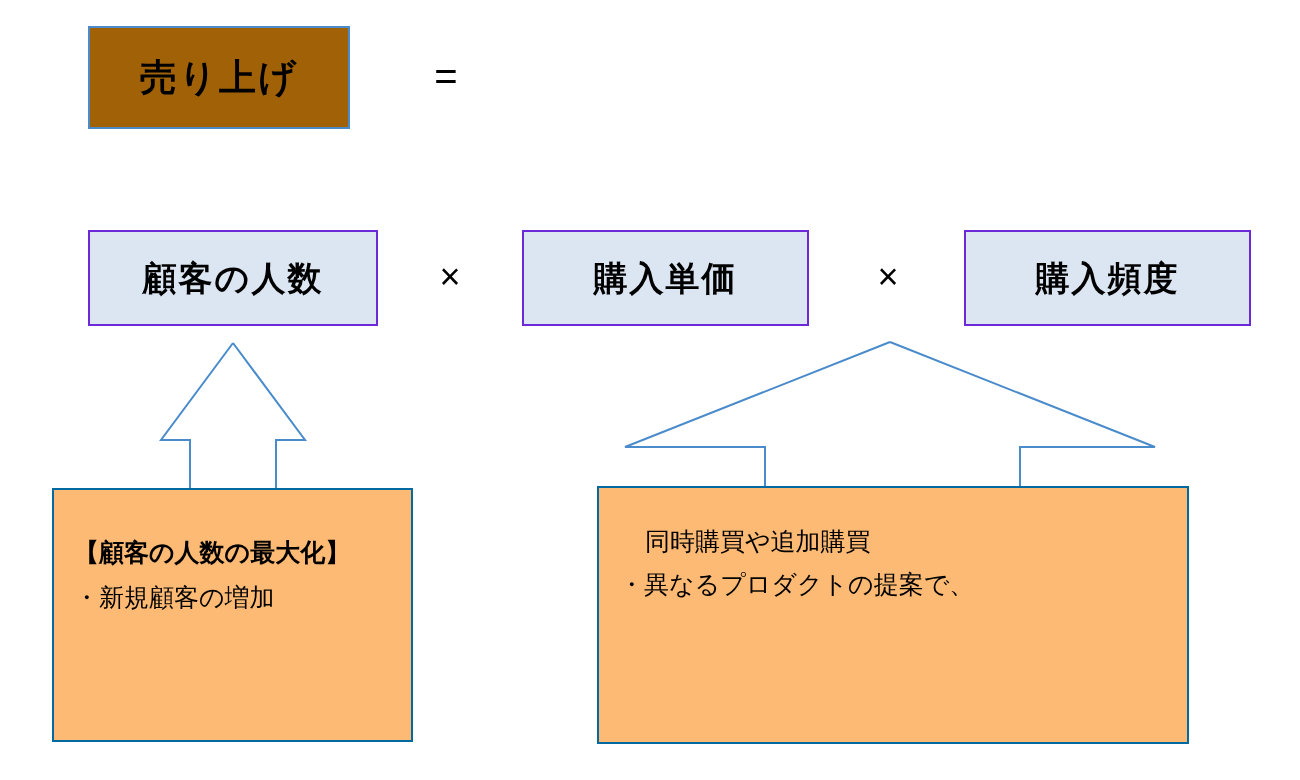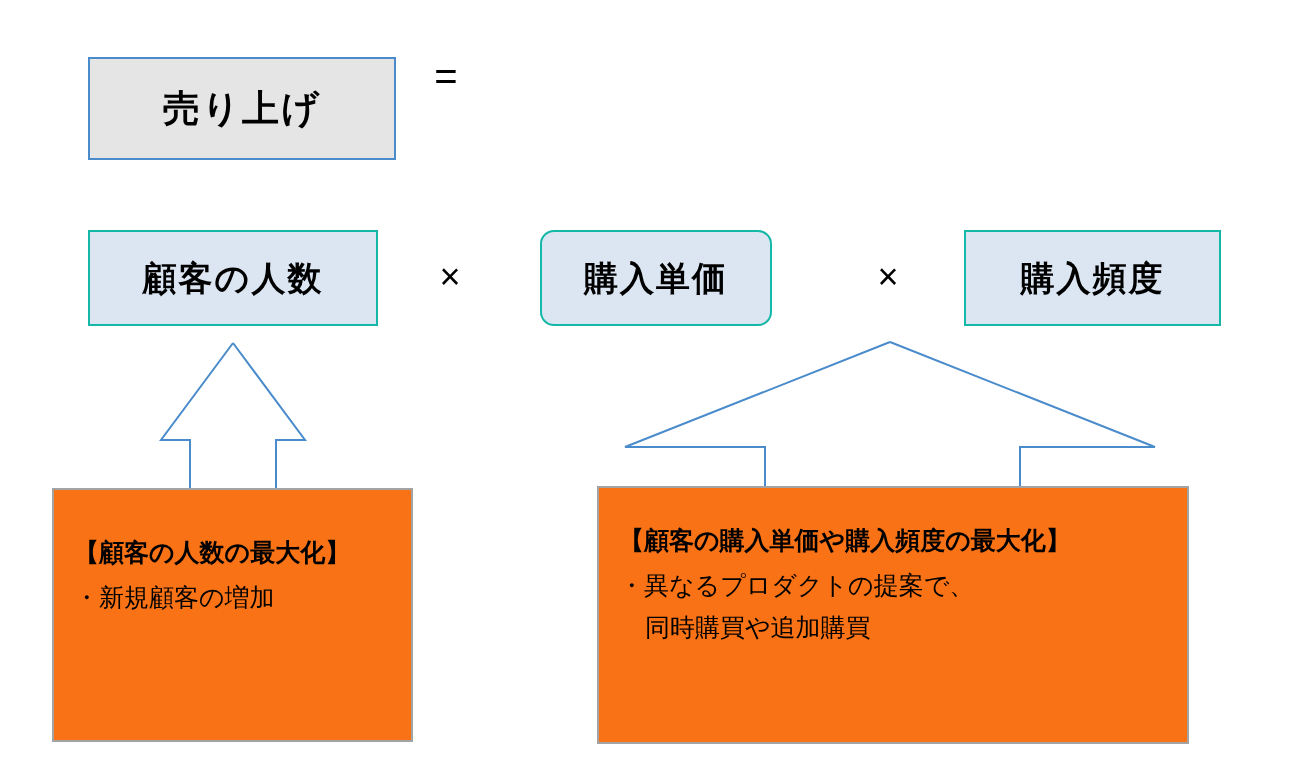--- a/index.html
+++ b/index.html
@@ -26,37 +26,36 @@
     color: #000000;
     font-weight: bold;
     letter-spacing: 0.06em;
     line-height: 1;
     white-space: nowrap;
   }
   
   #box-sales {
     left: 88px;
     top: 26px;
-    width: 308px;
+    width: 262px;
     height: 103px;
-    background: #e5e5e5;
+    background: #a16207;
     border: 2px solid #4A8BCB;
     font-size: 37px;
-    margin-top: 31px;
   }
   
   .factor-box {
     background: #DCE6F2;
-    border: 2px solid #14b8a6;
+    border: 2px solid #6d28d9;
     font-size: 34px;
     height: 96px;
   }
   #box-customers { left: 88px;  top: 230px; width: 290px; }
-  #box-unitprice { left: 540px; top: 230px; width: 232px; border-radius: 14px; }
-  #box-frequency { left: 964px; top: 230px; width: 257px; align-items: center; }
+  #box-unitprice { left: 522px; top: 230px; width: 287px; }
+  #box-frequency { left: 964px; top: 230px; width: 287px; align-items: center; }
 
   
   .operator {
     position: absolute;
     color: #000000;
     font-size: 36px;
     line-height: 1;
     font-weight: normal;
     display: flex;
     align-items: center;
@@ -73,22 +72,22 @@
     top: 0;
     width: 1300px;
     height: 780px;
     pointer-events: none;
   }
 
   
   .detail-panel {
     position: absolute;
     box-sizing: border-box;
-    background: #f97316;
-    border: 2px solid #a3a3a3;
+    background: #fdba74;
+    border: 2px solid #0369a1;
     color: #000000;
   }
   #panel-left  { left: 52px;  top: 488px; width: 361px; height: 254px; }
   #panel-right { left: 597px; top: 486px; width: 592px; height: 258px; }
 
   .panel-inner {
     position: absolute;
     left: 0; right: 0;
   }
   #panel-left .panel-inner  { top: 48px; padding-left: 20px; }
@@ -152,19 +151,18 @@
 
   <div class="detail-panel" id="panel-left">
     <div class="panel-inner">
       <div class="panel-heading">【顧客の人数の最大化】</div>
       <div class="panel-line">・新規顧客の増加</div>
     </div>
   </div>
 
   <div class="detail-panel" id="panel-right">
     <div class="panel-inner">
-      <div class="panel-heading">【顧客の購入単価や購入頻度の最大化】</div>
+      <div class="panel-line indented">同時購買や追加購買</div>
       <div class="panel-line">・異なるプロダクトの提案で、</div>
-      <div class="panel-line indented">同時購買や追加購買</div>
     </div>
   </div>
 
 </div>
 
 </body></html>

